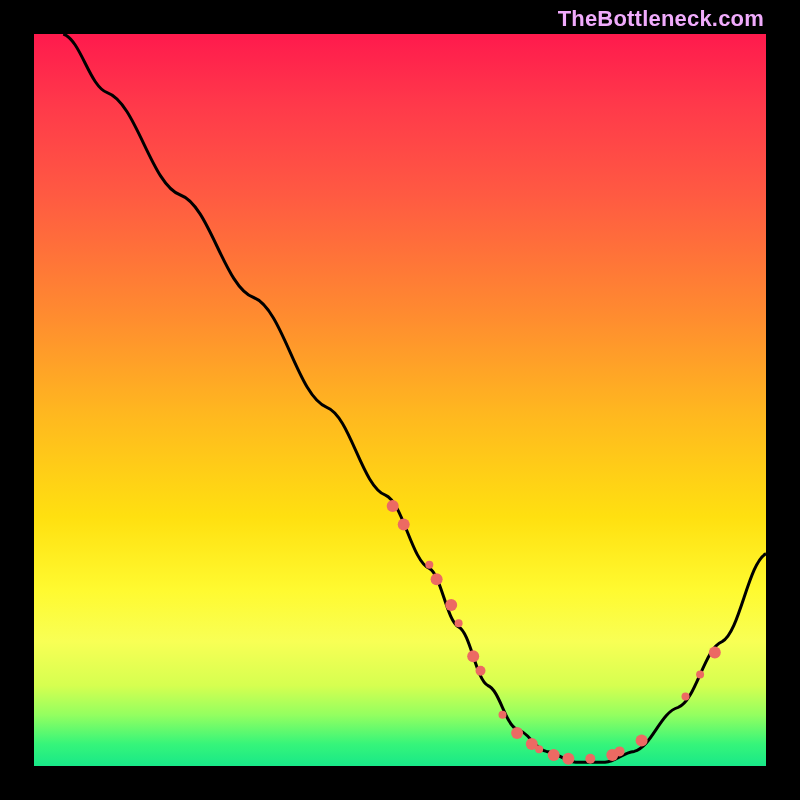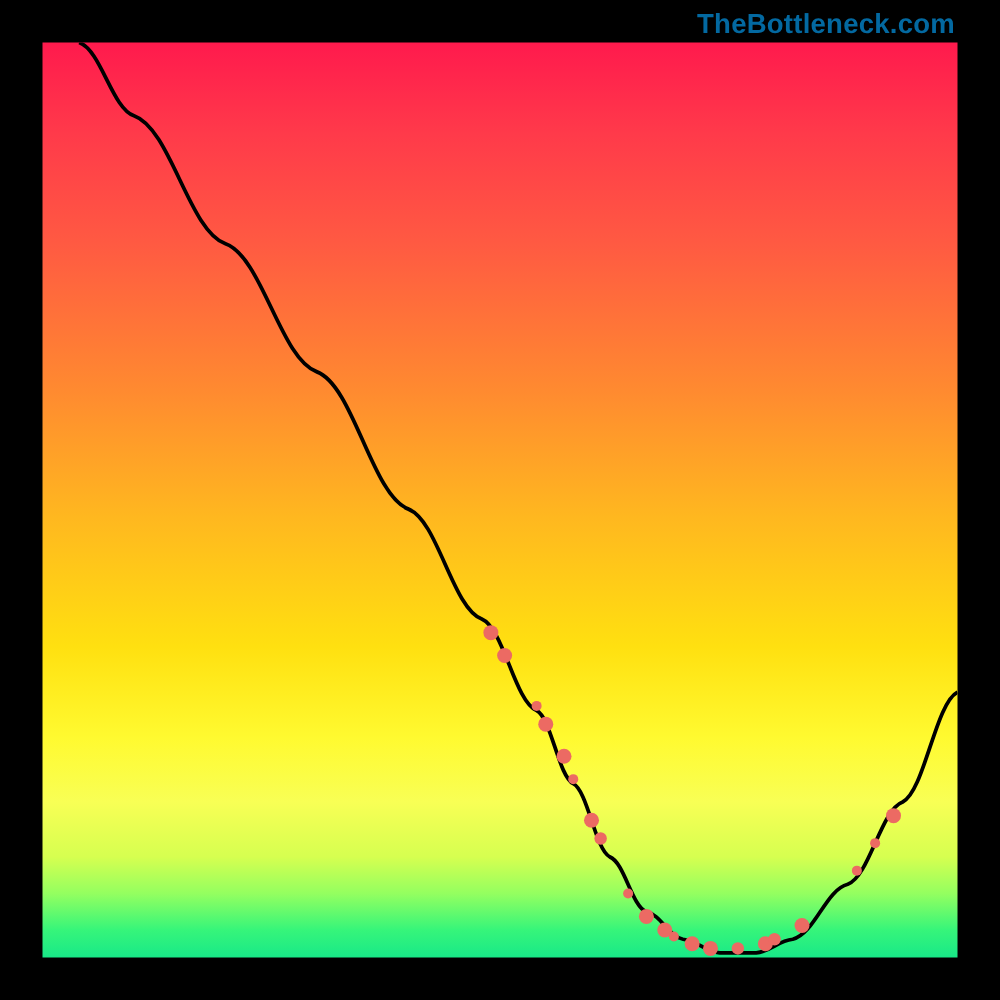--- a/index.html
+++ b/index.html
@@ -35,21 +35,21 @@
       #d6ff50 89%,
       #94ff60 93%,
       #36f57a 97%,
       #18e888 100%
     );
   }
   .watermark {
     position: absolute;
     top: 6px;
     right: 36px;
-    color: #0369a1;
+    color: #f0abfc;
     font-size: 22px;
     font-weight: 600;
     letter-spacing: 0.2px;
     user-select: none;
   }
   svg.curve {
     position: absolute;
     left: 0;
     top: 0;
     width: 732px;

